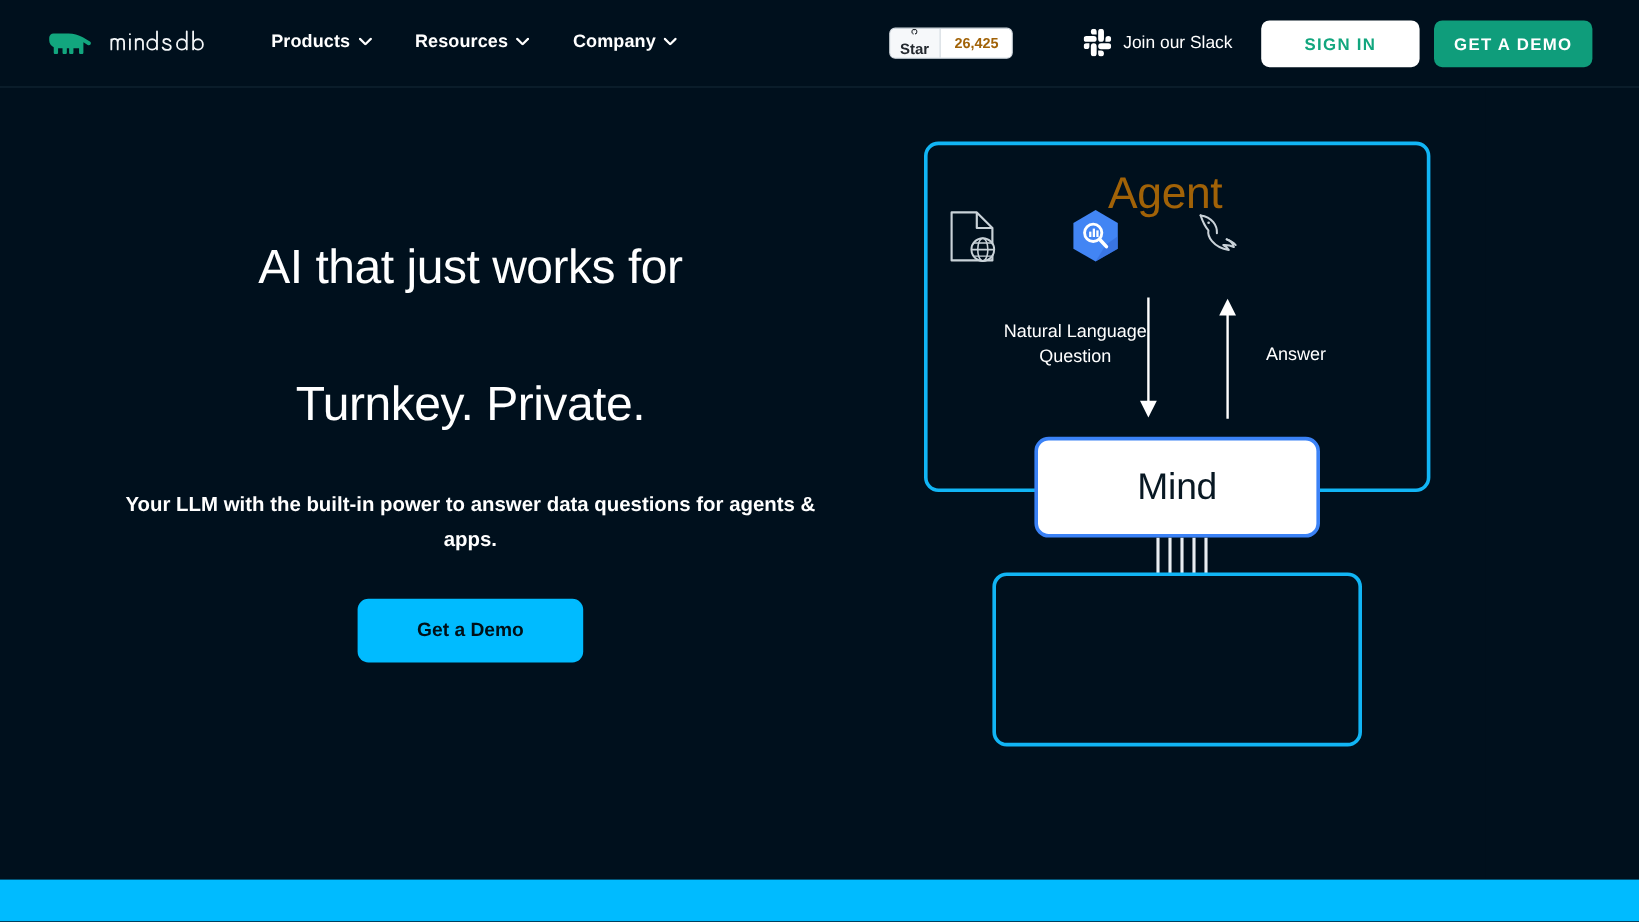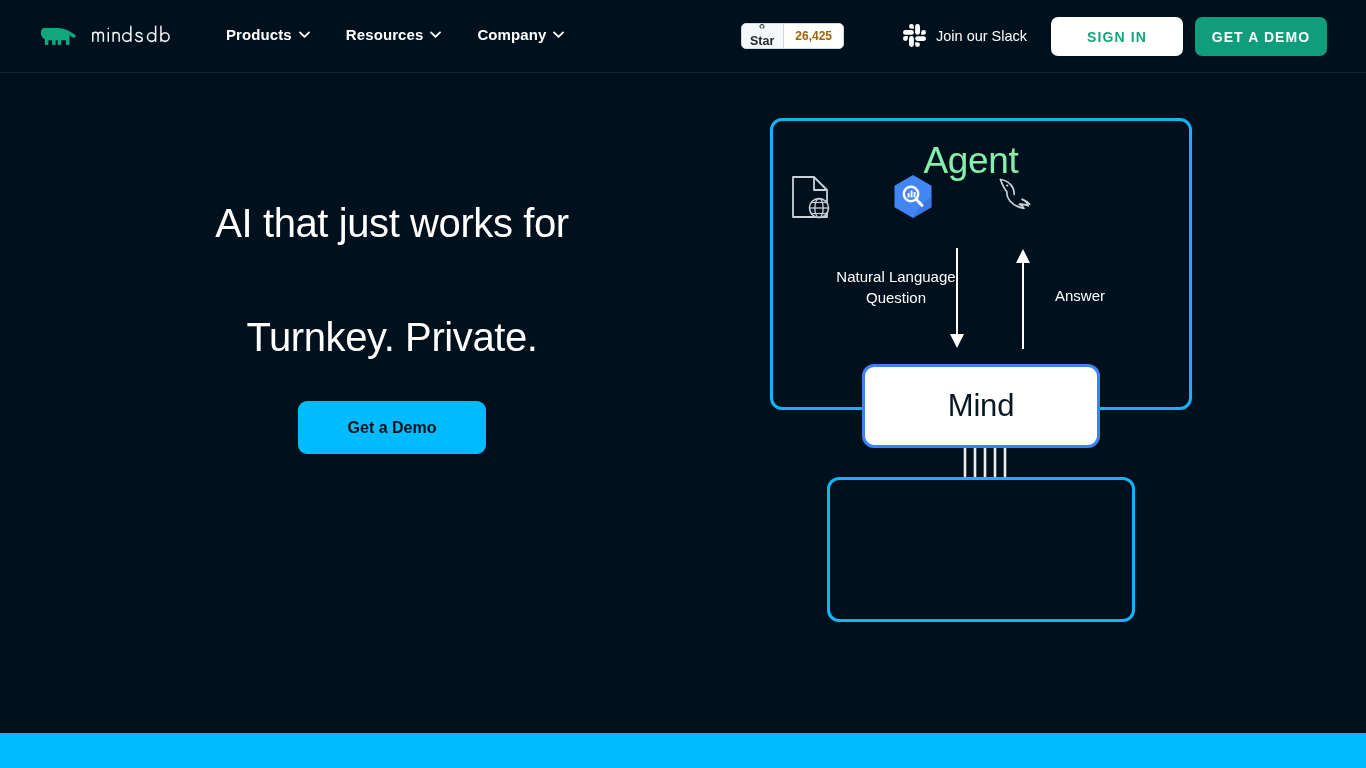--- a/index.html
+++ b/index.html
@@ -88,21 +88,21 @@
   }
 
   
   .diagram { position:absolute; left:760px; top:108px; width:450px; height:540px; }
   .agent-box {
     position:absolute; left:10px; top:10px; width:422px; height:292px;
     border:3px solid #11b5f5; border-radius:12px;
   }
   .agent-label {
     position:absolute; left:0; top:32px; width:422px; text-align:center;
-    color:#86efac; font-size:37px; letter-spacing:-0.3px;
+    color:#a16207; font-size:37px; letter-spacing:-0.3px;
   }
   .nlq-label {
     position:absolute; left:76px; top:158px; width:120px; text-align:center;
     color:#ffffff; font-size:15px; line-height:21px;
   }
   .ans-label {
     position:absolute; left:265px; top:179px; width:110px; text-align:center;
     color:#ffffff; font-size:15px;
   }
   .arrows { position:absolute; left:175px; top:138px; }
@@ -204,20 +204,21 @@
     <div class="btn-signin">SIGN IN</div>
     <div class="btn-demo-top">GET A DEMO</div>
   </div>
 
   <div class="hero-left">
     <h1 class="hero-title">
       <span>AI that just works for</span><br>
       <br>
       <span>Turnkey. Private.</span>
     </h1>
+    <p class="hero-sub">Your LLM with the built-in power to answer data questions for agents &amp; apps.</p>
     <div class="btn-demo-hero">Get a Demo</div>
   </div>
 
   <div class="diagram">
 
     <div class="agent-box"></div>
     <div class="agent-label">Agent</div>
 
     <div class="nlq-label">Natural Language Question</div>
     <div class="ans-label">Answer</div>

